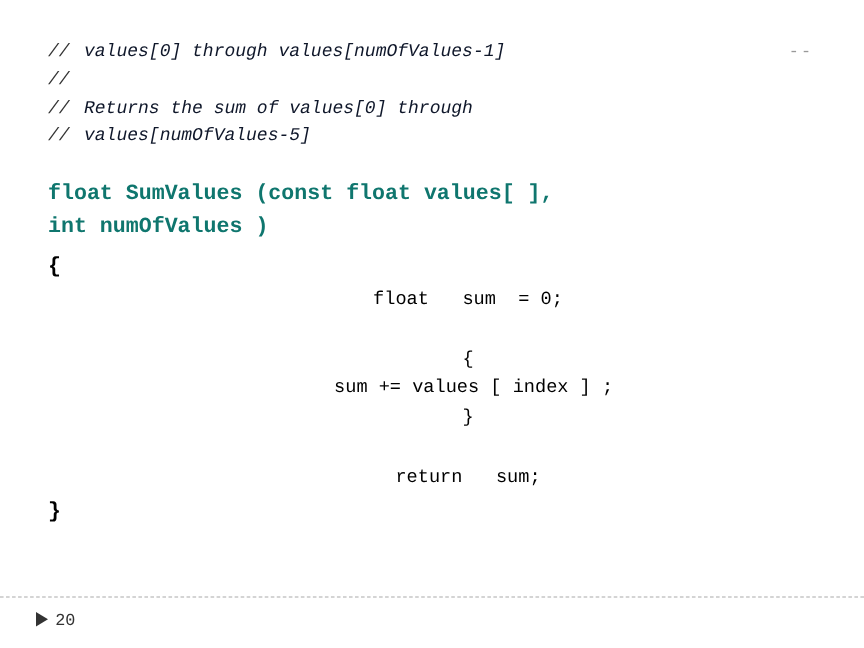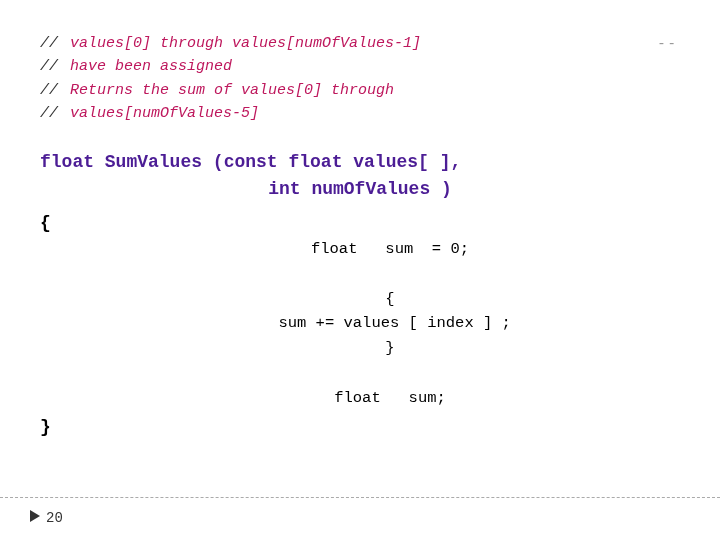--- a/index.html
+++ b/index.html
@@ -28,37 +28,37 @@
       line-height: 1.55;
       font-style: italic;
     }
 
     .comment-slash {
       color: #333333;
       font-weight: normal;
     }
 
     .comment-text {
-      color: #be185d;
+      color: #0f172a;
     }
 
     .ellipsis-top-right {
       position: absolute;
       top: 36px;
       right: 42px;
       color: #999;
       font-size: 14px;
       letter-spacing: 2px;
     }
 
     .function-signature {
       font-size: 18px;
       line-height: 1.5;
       margin-bottom: 10px;
-      color: #4c1d95;
+      color: #0f766e;
       font-weight: bold;
     }
 
     .code-body {
       font-size: 15.5px;
       line-height: 1.6;
       color: #000000;
       padding-left: 20px;
     }
 
@@ -112,47 +112,46 @@
 
   <div class="ellipsis-top-right">--</div>
 
   <div class="comment-block">
     <div class="comment-line">
       <span class="comment-slash">//</span>
       <span class="comment-text">values[0] through values[numOfValues-1]</span>
     </div>
     <div class="comment-line">
       <span class="comment-slash">//</span>
-      <span class="comment-text">have been assigned</span>
     </div>
     <div class="comment-line">
       <span class="comment-slash">//</span>
       <span class="comment-text">Returns the sum of values[0] through</span>
     </div>
     <div class="comment-line">
       <span class="comment-slash">//</span>
       <span class="comment-text">values[numOfValues-5]</span>
     </div>
   </div>
 
   <div class="function-signature">
     <div>float   SumValues (const  float  values[ ],</div>
-    <div style="padding-left: 0; text-align: center;">                        int  numOfValues )</div>
+    <div style="padding-left: 0;">                        int  numOfValues )</div>
   </div>
 
   <div class="brace" style="font-size:18px; margin-bottom:4px;">{</div>
 
   <div class="code-body">
     <span class="code-line indent1">float   sum  = 0;</span>
     <span class="code-line">&nbsp;</span>
     <span class="code-line indent1">{</span>
     <span class="code-line indent1"> sum += values [ index ] ;</span>
     <span class="code-line indent1">}</span>
     <span class="code-line">&nbsp;</span>
-    <span class="code-line indent1">float   sum;</span>
+    <span class="code-line indent1">return   sum;</span>
   </div>
 
   <div class="brace" style="font-size:18px; margin-top:6px;">}</div>
 
 </div>
 
 <div class="bottom-divider"></div>
 
 <div class="slide-number">
   <span class="slide-number-arrow"></span>

